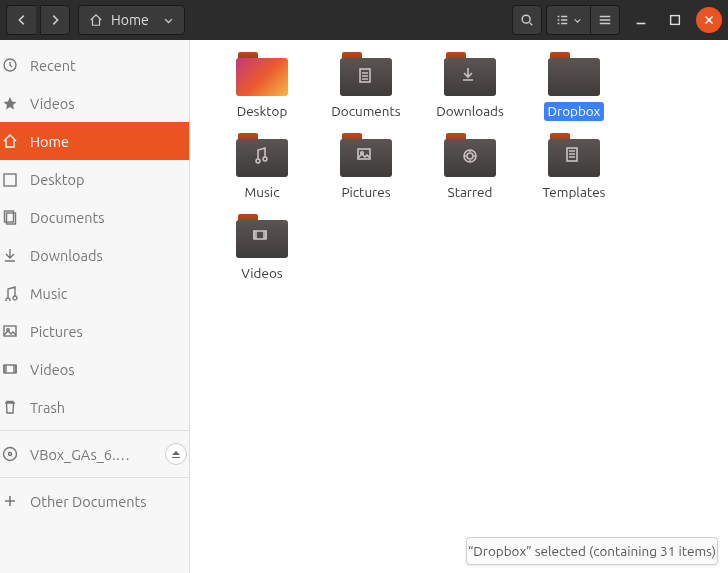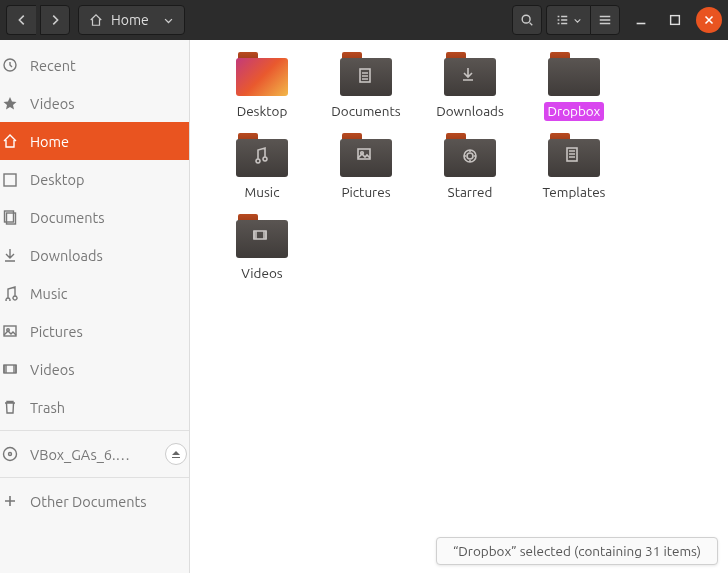--- a/index.html
+++ b/index.html
@@ -25,34 +25,34 @@
   .side-icon { width: 16px; height: 16px; flex-shrink: 0; stroke: #888; fill: none; stroke-width: 1.4; }
   .side-sep { height: 1px; background: #e0e0e0; margin: 4px 0; }
   .eject { width: 22px; height: 22px; border-radius: 11px; border: 1px solid #ccc; background: #fff; display: flex; align-items: center; justify-content: center; }
   .eject svg { width: 8px; height: 8px; }
   
   .main { flex: 1; position: relative; background: #fff; overflow: hidden; }
   .icon-grid { display: flex; flex-wrap: wrap; padding: 10px 10px 0 20px; align-content: flex-start; }
   .grid-item { width: 104px; display: flex; flex-direction: column; align-items: center; cursor: pointer; margin-bottom: 10px; }
   .grid-item .thumb { width: 52px; height: 48px; position: relative; }
   .grid-item .caption { font-size: 13.5px; color: #3a3a3a; text-align: center; margin-top: 4px; padding: 1px 4px; border-radius: 3px; line-height: 1.25; max-width: 96px; word-break: break-all; }
-  .grid-item.selected .caption { background: #d946ef; color: #fff; }
+  .grid-item.selected .caption { background: #3b82f6; color: #fff; }
   
   .folder { width: 52px; height: 48px; position: relative; }
   .folder .tab { position: absolute; top: 2px; left: 2px; width: 20px; height: 9px; border-radius: 2px 2px 0 0; background: linear-gradient(#b84a20, #9c3b18); }
   .folder .body { position: absolute; top: 8px; left: 0; right: 0; bottom: 2px; border-radius: 3px; background: linear-gradient(#5a5552, #3f3b39); display: flex; align-items: center; justify-content: center; }
   .folder .body.desktop { background: linear-gradient(135deg, #c33a7a 0%, #e9592e 50%, #f2b84a 100%); }
   .folder .glyph { color: #c7c3c1; }
   .folder .glyph svg { width: 20px; height: 20px; stroke: #c7c3c1; fill: none; stroke-width: 1.6; }
   
   .archive { width: 48px; height: 48px; background: linear-gradient(#e9b679, #d89d56); border-radius: 3px; position: relative; border: 1px solid #c08040; display:flex; align-items:flex-end; }
   .archive .zip { position: absolute; left: 10px; top: 0; width: 6px; height: 100%; background: repeating-linear-gradient(#fff 0 3px, #c08040 3px 6px); }
   .archive .lbl { position:absolute; right:3px; top:20px; width:24px; height:12px; background:#fff; border:1px solid #c08040; }
   
-  .statusbar { position: absolute; right: 10px; bottom: 8px; background: #fafafa; border: 1px solid #d0d0d0; border-radius: 4px; padding: 5px 16px; font-size: 13.5px; color: #555; box-shadow: 0 1px 3px rgba(0,0,0,0.1); }
+  .statusbar { position: absolute; right: 10px; bottom: 8px; background: #fafafa; border: 1px solid #d0d0d0; border-radius: 4px; padding: 5px 1px; font-size: 13.5px; color: #555; box-shadow: 0 1px 3px rgba(0,0,0,0.1); }
 </style>
 </head>
 <body>
 
 <svg width="0" height="0" style="position:absolute">
   <defs>
     <g id="i-chevron-left">
         <path d="M10 3 L5 8 L10 13" fill="none" stroke="currentColor" stroke-width="1.8"></path>
       </g>
     <g id="i-chevron-right">

